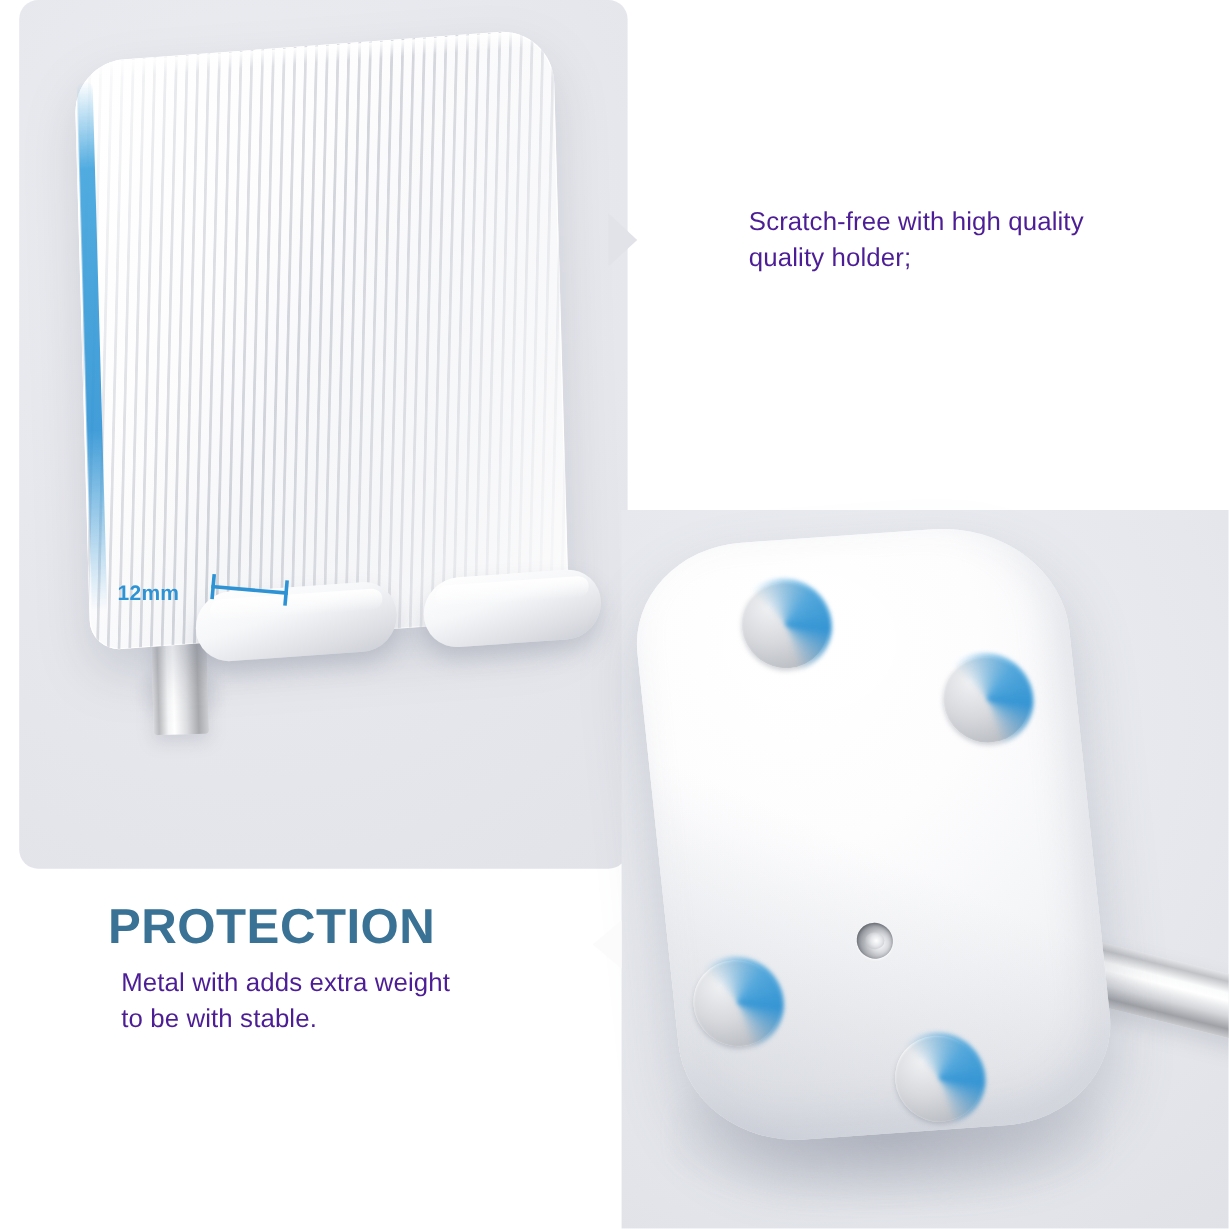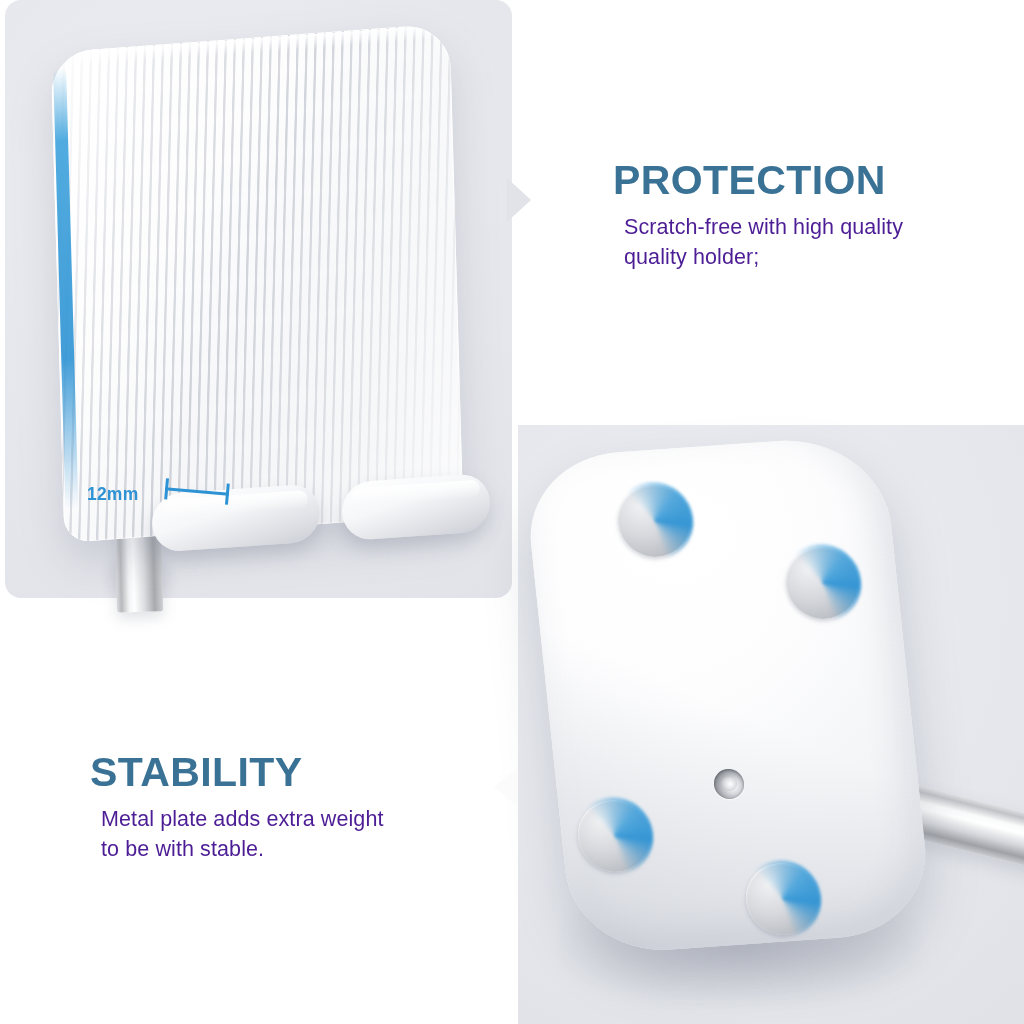--- a/index.html
+++ b/index.html
@@ -22,24 +22,24 @@
   }
 
   
   .photo-panel {
     position: absolute;
     background: #e6e7ec;
     overflow: visible;
   }
 
   #panel-top-left {
-    left: 5px;
+    left: 16px;
     top: 0;
     width: 507px;
-    height: 598px;
+    height: 724px;
     background: radial-gradient(130% 110% at 38% 28%, #ecedf1 0%, #e6e7ec 48%, #dfe1e7 100%);
     border-radius: 16px;
   }
 
   #panel-bottom-right {
     left: 518px;
     top: 425px;
     width: 506px;
     height: 599px;
     background: radial-gradient(120% 110% at 40% 30%, #eceef2 0%, #e5e7ec 50%, #dcdee4 100%);
@@ -431,21 +431,20 @@
           <div class="dimension-cap" id="dimension-cap-right"></div>
         </div>
       </div>
 
     </div>
   </div>
 
   <div class="callout-pointer" id="pointer-protection"></div>
 
   <div class="feature-block" id="block-protection">
-    <h2 class="feature-title">PROTECTION</h2>
     <p class="feature-desc">
       <span>Scratch-free with high quality</span><br>
       <span>quality holder;</span>
     </p>
   </div>
 
   <div class="photo-panel" id="panel-bottom-right">
 
     <div id="base-assembly" style="left:0;top:0;">
 
@@ -465,20 +464,20 @@
       <div id="base-screw">
         <div id="base-screw-hole"></div>
       </div>
 
     </div>
   </div>
 
   <div class="callout-pointer" id="pointer-stability"></div>
 
   <div class="feature-block" id="block-stability">
-    <h2 class="feature-title">STABILITY</h2>
+    <h2 class="feature-title">PROTECTION</h2>
     <p class="feature-desc">
-      <span>Metal plate adds extra weight</span><br>
+      <span>Metal with adds extra weight</span><br>
       <span>to be with stable.</span>
     </p>
   </div>
 
 </div>
 
 </body></html>

